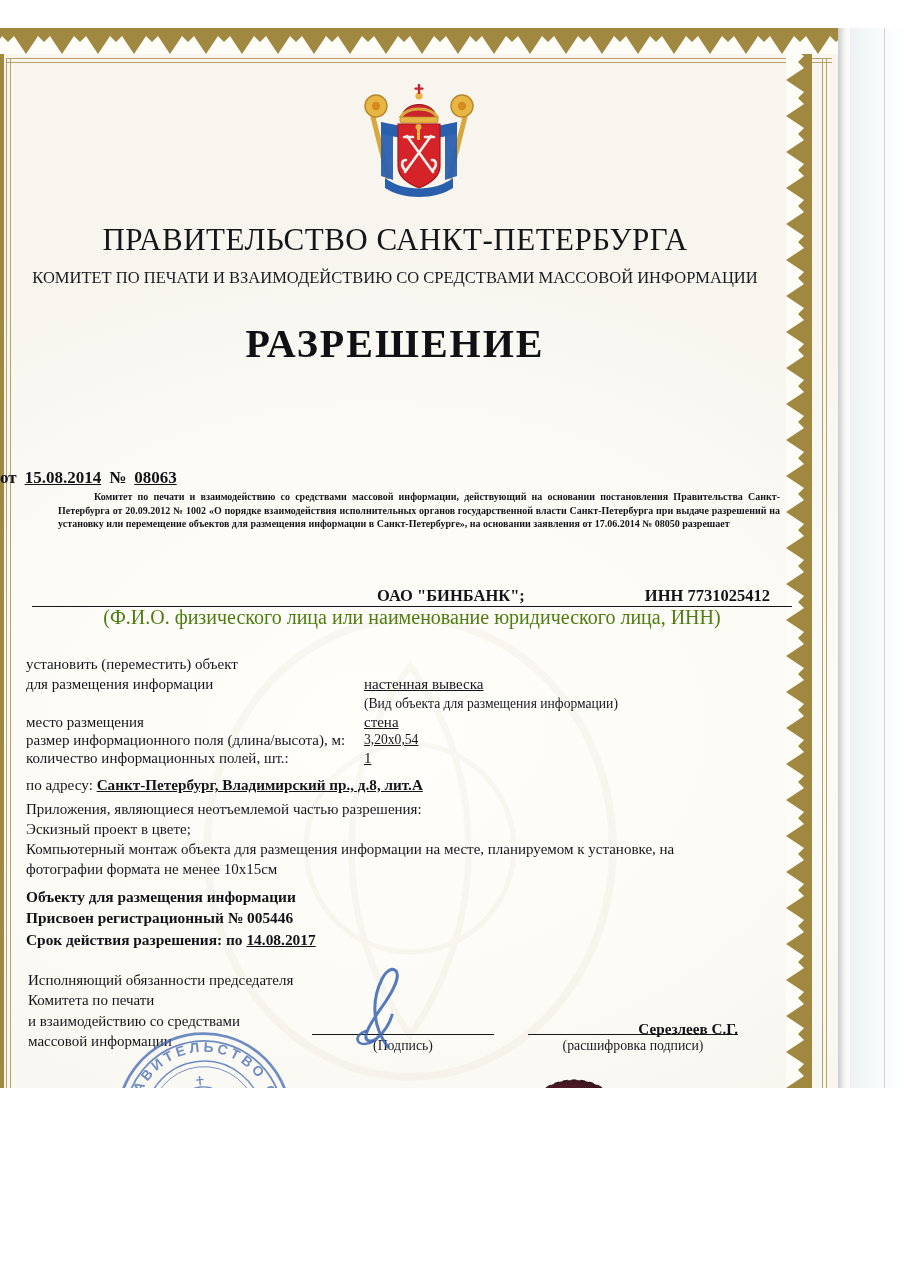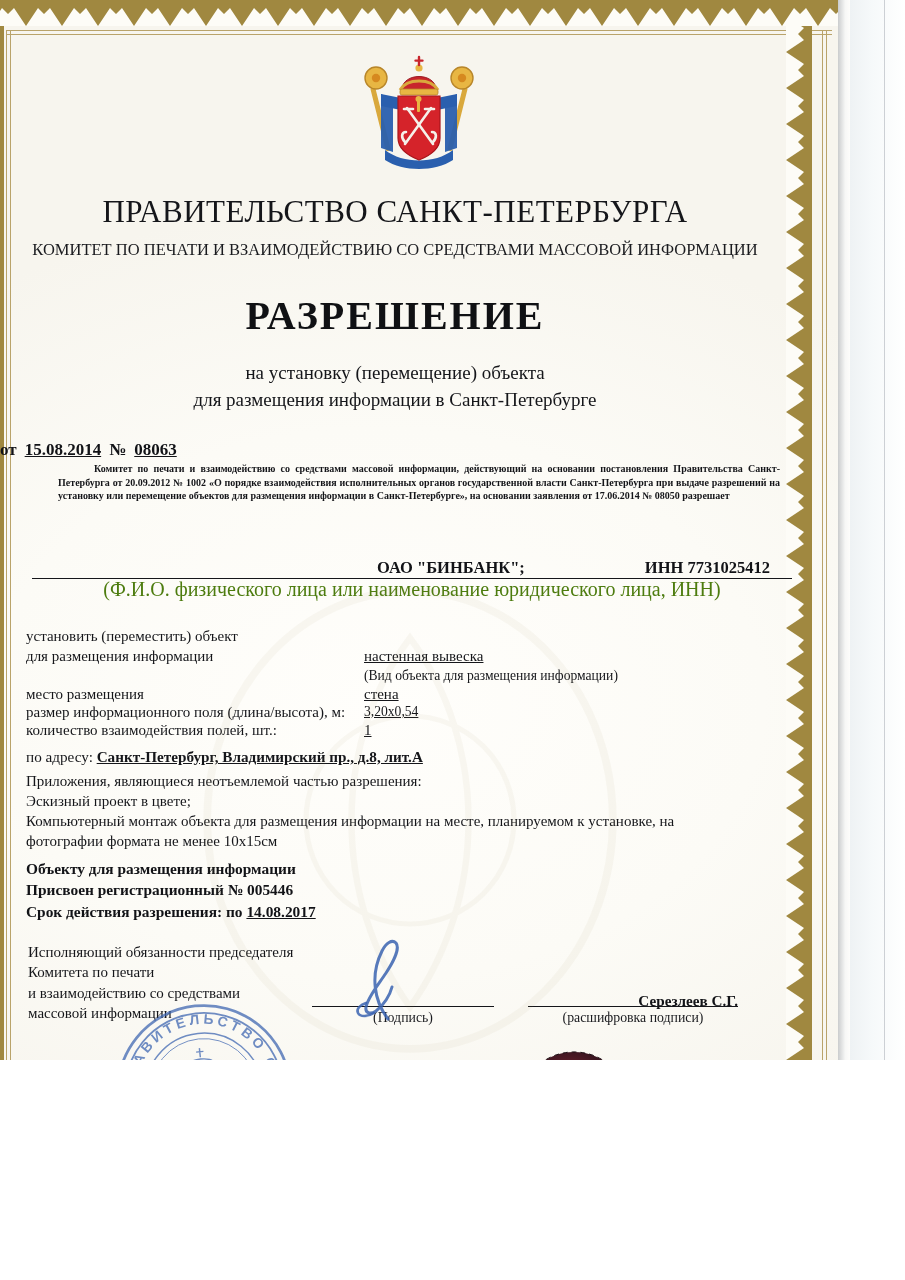--- a/index.html
+++ b/index.html
@@ -12,20 +12,21 @@
     font-family: "Liberation Serif", "DejaVu Serif", serif;
   }
 
   
   .page {
     position: relative;
     width: 905px;
     height: 1060px;
     overflow: hidden;
     background: #fdfdfb;
+    margin-top: 28px;
   }
 
   
   .paper {
     position: absolute;
     left: 0;
     top: 0;
     width: 838px;
     height: 1280px;
     background:
@@ -442,24 +443,20 @@
           <rect x="62" y="48" width="3" height="12" rx="1"></rect>
           <circle cx="63.5" cy="47" r="3"></circle>
         </g>
       </svg>
     </div>
 
     <div class="gov-title">ПРАВИТЕЛЬСТВО САНКТ-ПЕТЕРБУРГА</div>
     <div class="committee-title">КОМИТЕТ ПО ПЕЧАТИ И ВЗАИМОДЕЙСТВИЮ СО СРЕДСТВАМИ МАССОВОЙ ИНФОРМАЦИИ</div>
     <div class="doc-title">РАЗРЕШЕНИЕ</div>
 
-    <div class="subtitle">
-      <div>на установку (перемещение) объекта</div>
-      <div>для размещения информации в Санкт-Петербурге</div>
-    </div>
 
     <div class="date-line">
       <span>от</span><span class="sp"></span><span class="u">15.08.2014</span><span class="sp"></span><span>№</span><span class="sp"></span><span class="u">08063</span>
     </div>
 
     <div class="body-par">Комитет по печати и взаимодействию со средствами массовой информации, действующий на основании постановления Правительства Санкт-Петербурга от 20.09.2012 № 1002 «О порядке взаимодействия исполнительных органов государственной власти Санкт-Петербурга при выдаче разрешений на установку или перемещение объектов для размещения информации в Санкт-Петербурге», на основании заявления от 17.06.2014 № 08050 разрешает</div>
 
     <div class="org-row">
       <span class="org-name">ОАО "БИНБАНК";</span>
       <span class="org-inn">
@@ -474,21 +471,21 @@
 
     <div class="det det-val" style="left:364px; top:648px;">настенная вывеска</div>
     <div class="det det-caption" style="left:364px; top:668px;">(Вид объекта для размещения информации)</div>
 
     <div class="det" style="left:26px; top:686px;">место размещения</div>
     <div class="det det-val" style="left:364px; top:686px;">стена</div>
 
     <div class="det" style="left:26px; top:704px;text-align:right;">размер информационного поля (длина/высота), м:</div>
     <div class="det det-val" style="left:364px; top:704px; font-size:13.6px;">3,20х0,54</div>
 
-    <div class="det" style="left:26px; top:722px;">количество взаимодействия полей, шт.:</div>
+    <div class="det" style="left:26px; top:722px;">количество информационных полей, шт.:</div>
     <div class="det det-val" style="left:364px; top:722px;">1</div>
 
     <div class="addr">
       <span>по адресу:</span>
       <b>Санкт-Петербург, Владимирский пр., д.8, лит.А</b>
     </div>
 
     <div class="attach">
       <div>Приложения, являющиеся неотъемлемой частью разрешения:</div>
       <div>Эскизный проект в цвете;</div>

